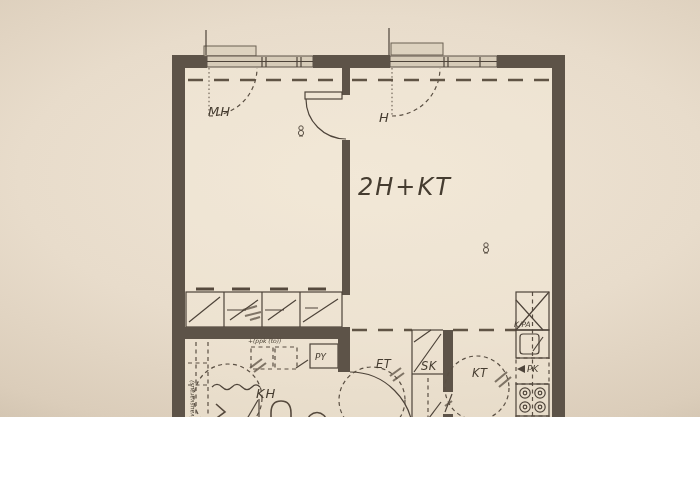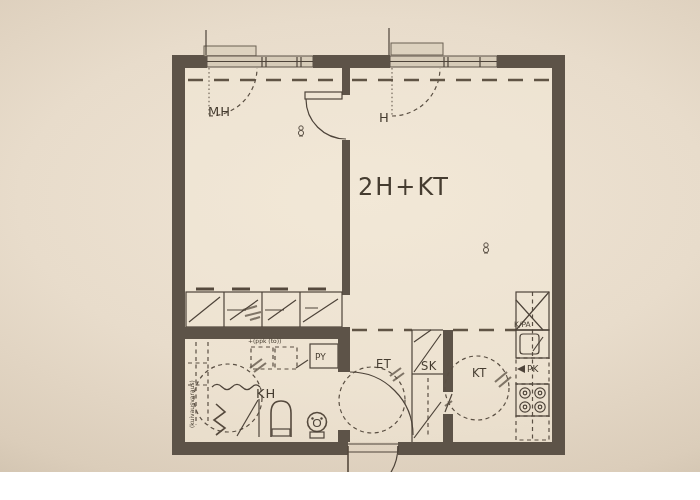--- a/index.html
+++ b/index.html
@@ -1,20 +1,21 @@
 <!DOCTYPE html>
 <html><head>
 <meta charset="utf-8">
 <style>
   html,body{margin:0;padding:0;}
   .photo{
-    position:relative;width:700px;height:472px;overflow:hidden;
+    position:relative;width:700px;height:417px;overflow:hidden;
     background:
       radial-gradient(130% 100% at 52% 42%, #f0e5d5 0%, #e8dccb 38%, #dbcdba 64%, #c2b49f 86%, #a4967f 100%);
     font-family:"DejaVu Sans", sans-serif;
+    font-style:italic;
   }
   svg{position:absolute;left:0;top:0;}
   .wall{fill:#5d5348;stroke:none;}
   .thin{stroke:#4e443a;stroke-width:1.2;fill:none;}
   .thin2{stroke:#55493d;stroke-width:1.6;fill:none;}
   .dash{stroke:#5a4f43;stroke-width:1.2;fill:none;stroke-dasharray:4 3.5;}
   .dot{stroke:#5a4f43;stroke-width:1;fill:none;stroke-dasharray:1.5 2.6;}
   .bigdash{stroke:#605445;stroke-width:2.4;fill:none;stroke-dasharray:15 11;}
   .glaze{fill:#d6cbb8;stroke:#5d5348;stroke-width:1;}
   .sill{fill:#ddd2bf;stroke:#6b6052;stroke-width:1;}

